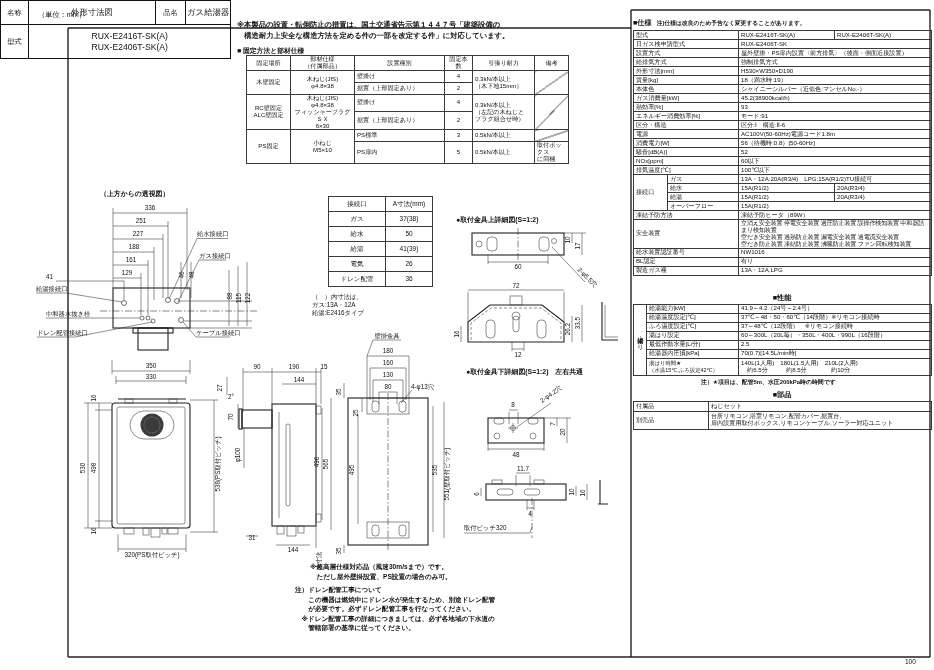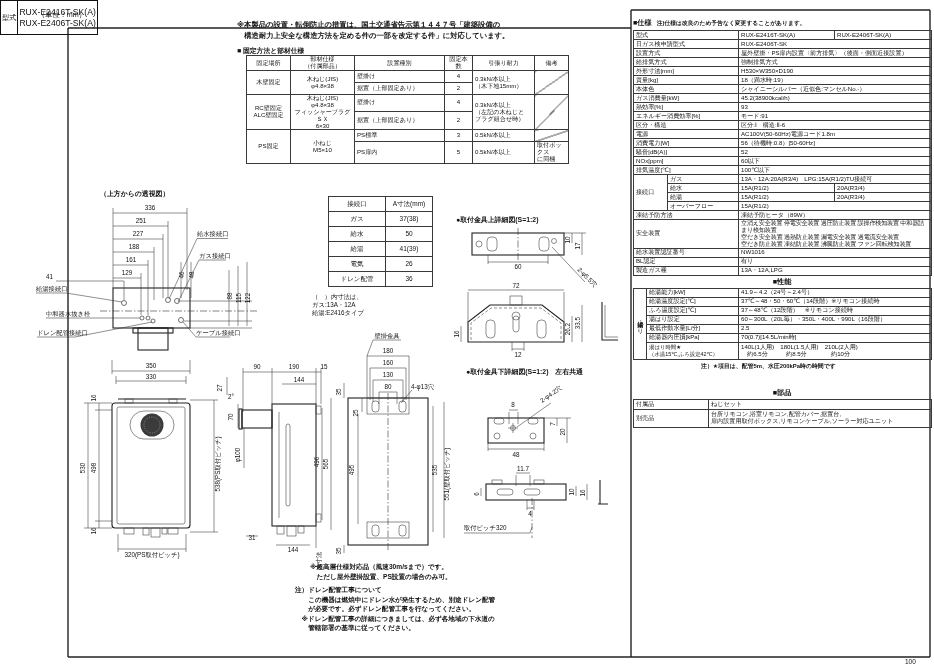--- a/index.html
+++ b/index.html
@@ -593,21 +593,21 @@
           <td colspan="2">BL認定</td>
           <td colspan="2">有り</td>
         </tr>
     <tr style="height:9px">
           <td colspan="2">製造ガス種</td>
           <td colspan="2">13A・12A,LPG</td>
         </tr>
   </tbody>
     </table>
 
-  <div class="sect" style="margin-top:1px;">■性能</div>
+  <div class="sect" style="margin-top:17px;">■性能</div>
   <table class="t" style="width:298px;margin-top:1px;">
     <colgroup>
         <col style="width:13px">
         <col style="width:92px">
         <col style="width:193px">
       </colgroup>
     <tbody>
         <tr style="height:9px">
       <td rowspan="7" class="vert">給湯・湯はり</td>
       <td>給湯能力[kW]</td>
@@ -636,21 +636,21 @@
     <tr style="height:17px">
           <td style="font-size:5.4px">湯はり時間★
 （水温15℃,ふろ設定42℃）</td>
           <td>140L(1人用)　180L(1.5人用)　210L(2人用)
 　約6.5分　　　約8.5分　　　　約10分</td>
         </tr>
   </tbody>
     </table>
   <div style="font-size:5.9px;font-weight:bold;margin:2px 0 0 68px;">注）★項目は、配管5m、水圧200kPa時の時間です</div>
 
-  <div class="sect" style="margin-top:17px;">■部品</div>
+  <div class="sect" style="margin-top:3px;">■部品</div>
   <table class="t" style="width:298px;margin-top:1px;">
     <colgroup>
         <col style="width:75px">
         <col style="width:223px">
       </colgroup>
     <tbody>
         <tr style="height:10px">
           <td>付属品</td>
           <td>ねじセット</td>
         </tr>
@@ -667,20 +667,26 @@
 　ただし屋外壁掛設置、PS設置の場合のみ可。</div>
 <div class="abs note-sm" style="left:295px;top:585px;">注）ドレン配管工事について
 　　この機器は燃焼中にドレン水が発生するため、別途ドレン配管
 　　が必要です。必ずドレン配管工事を行なってください。
 　※ドレン配管工事の詳細につきましては、必ず各地域の下水道の
 　　管轄部署の基準に従ってください。</div>
 
 <div id="tb" class="abs">
   <table>
     <tbody>
+        <tr style="height:24px">
+      <td style="width:25px">名称</td>
+      <td style="width:124px" class="big">外形寸法図</td>
+      <td style="width:27px">品名</td>
+      <td class="big">ガス給湯器</td>
+    </tr>
     <tr style="height:34px">
       <td>型式</td>
       <td colspan="3" class="models">RUX-E2416T-SK(A)
 RUX-E2406T-SK(A)</td>
     </tr>
   </tbody>
     </table>
 </div>
 
 <div class="abs" style="left:905px;top:658px;font-size:6.5px;">100</div>

